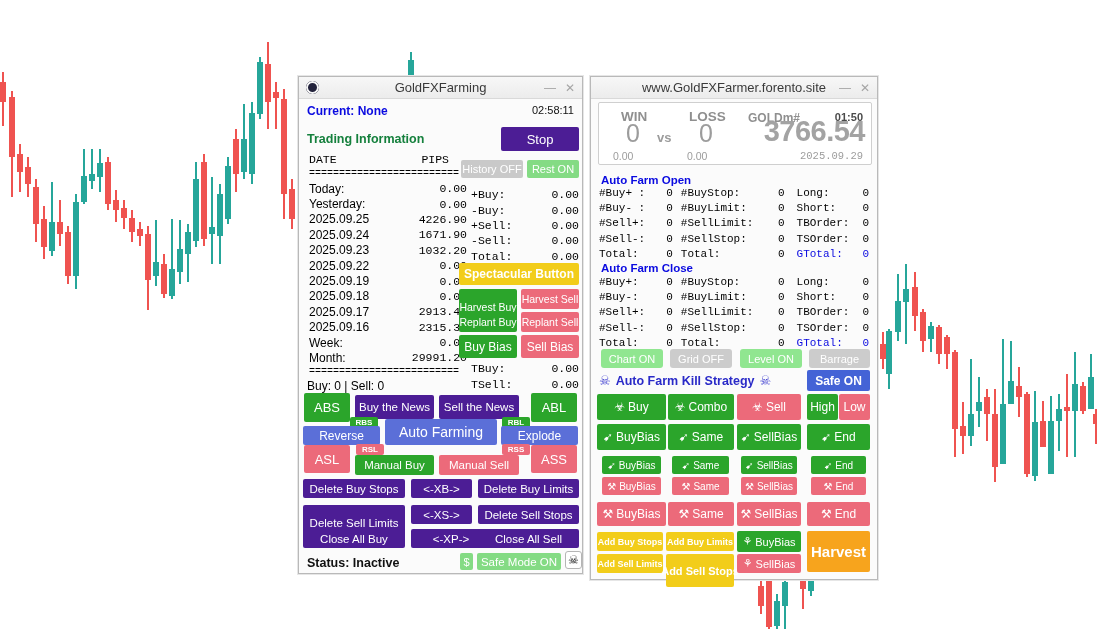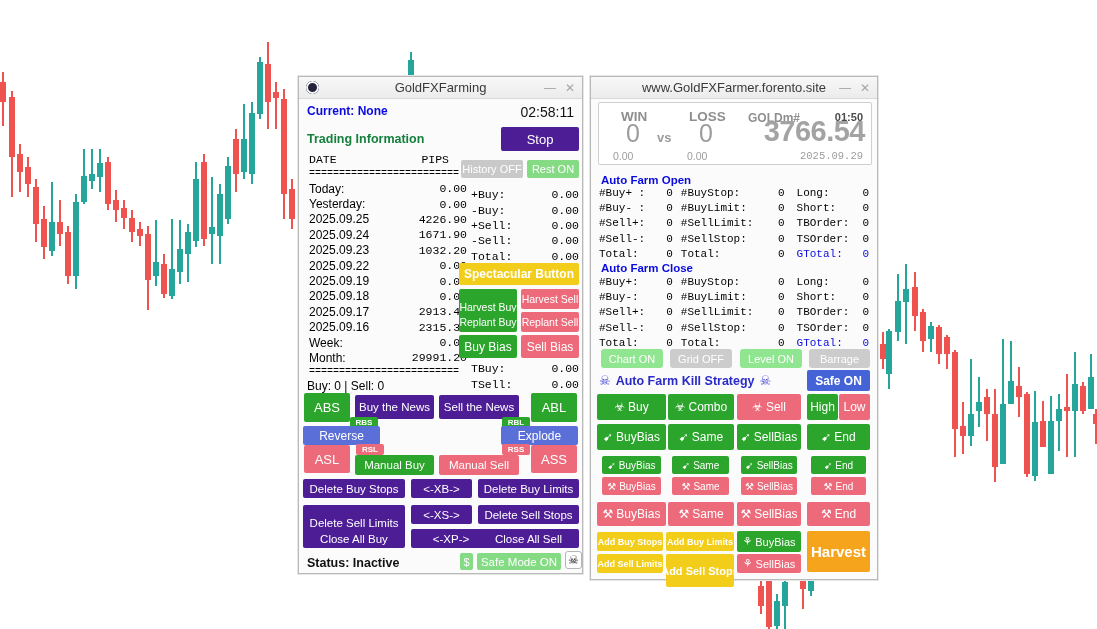--- a/index.html
+++ b/index.html
@@ -206,21 +206,21 @@
     <div class="titlebar">
       <div class="logo"></div>
       <span>GoldFXFarming</span>
       <div class="win-controls">
         <span>—</span>
         <span>✕</span>
       </div>
     </div>
 
     <span class="abs" style="left:8px;top:27px;color:#0a0ae0;font-weight:bold;font-size:12px;">Current: None</span>
-    <span class="abs" style="right:8px;top:27px;font-size:14px;color:#111;">02:58:11</span>
+    <span class="abs" style="right:8px;top:27px;font-size:11px;color:#111;">02:58:11</span>
 
     <span class="abs" style="left:8px;top:55px;font-size:12.5px;font-weight:bold;color:#15803d;">Trading Information</span>
     <div class="btn c-blue" style="left:202px;top:50px;width:78px;height:24px;font-size:13px;">Stop</div>
 
     <div class="abs mono" style="left:10px;top:76px;width:140px;display:flex;justify-content:space-between;font-size:11.5px;color:#000;">
       <span>DATE</span>
       <span>PIPS</span>
     </div>
     <div class="btn c-gray" style="left:162px;top:83px;width:62px;height:18px;font-size:11px;">History OFF</div>
     <div class="btn c-lgreen" style="left:228px;top:83px;width:52px;height:18px;font-size:11px;">Rest ON</div>
@@ -321,20 +321,21 @@
         </div>
       </div>
 
     <div class="btn c-green" style="left:5px;top:316px;width:46px;height:29px;font-size:13px;">ABS</div>
     <div class="btn c-blue" style="left:56px;top:318px;width:79px;height:24px;font-size:11.5px;">Buy the News</div>
     <div class="btn c-blue" style="left:140px;top:318px;width:80px;height:24px;font-size:11.5px;">Sell the News</div>
     <div class="btn c-green" style="left:232px;top:316px;width:46px;height:29px;font-size:13px;">ABL</div>
     <div class="btn c-green" style="left:51px;top:340px;width:28px;height:11px;font-size:8px;font-weight:bold;">RBS</div>
     <div class="btn c-green" style="left:203px;top:340px;width:28px;height:11px;font-size:8px;font-weight:bold;">RBL</div>
     <div class="btn c-slate" style="left:4px;top:349px;width:77px;height:19px;">Reverse</div>
+    <div class="btn c-slate" style="left:86px;top:342px;width:112px;height:26px;font-size:14px;">Auto Farming</div>
     <div class="btn c-slate" style="left:202px;top:349px;width:77px;height:19px;">Explode</div>
     <div class="btn c-red" style="left:57px;top:367px;width:28px;height:11px;font-size:8px;font-weight:bold;">RSL</div>
     <div class="btn c-red" style="left:203px;top:367px;width:28px;height:11px;font-size:8px;font-weight:bold;">RSS</div>
     <div class="btn c-red" style="left:5px;top:368px;width:46px;height:28px;font-size:13px;">ASL</div>
     <div class="btn c-green" style="left:56px;top:378px;width:79px;height:20px;font-size:11.5px;">Manual Buy</div>
     <div class="btn c-red" style="left:140px;top:378px;width:80px;height:20px;font-size:11.5px;">Manual Sell</div>
     <div class="btn c-red" style="left:232px;top:368px;width:46px;height:28px;font-size:13px;">ASS</div>
 
     <div class="btn c-blue" style="left:4px;top:402px;width:102px;height:19px;font-size:11.5px;">Delete Buy Stops</div>
     <div class="btn c-blue" style="left:112px;top:402px;width:61px;height:19px;font-size:11.5px;">&lt;-XB-&gt;</div>

